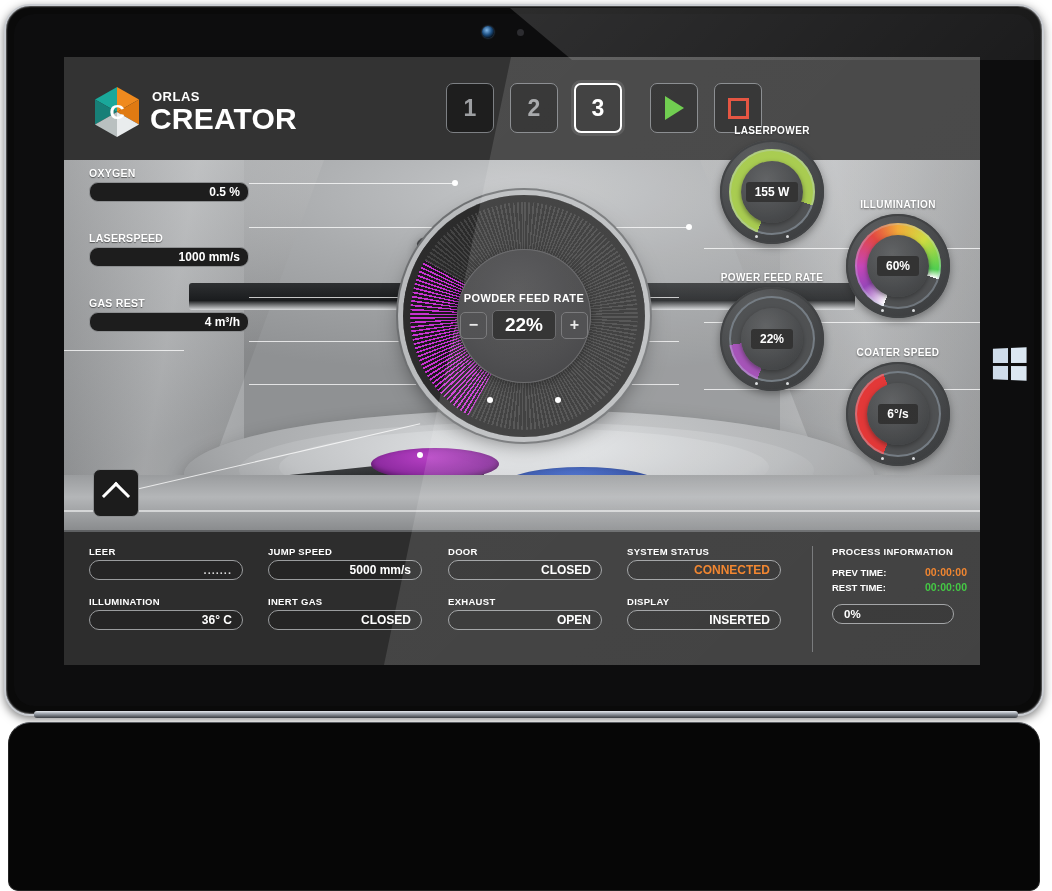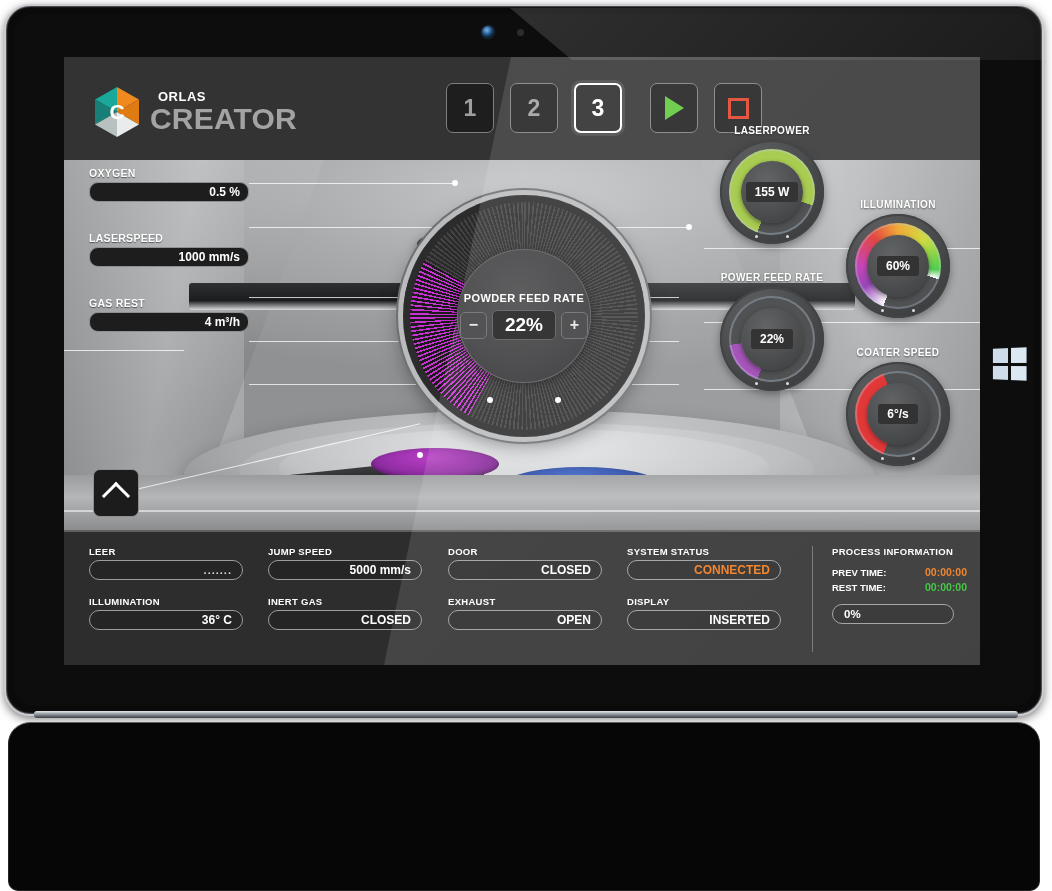--- a/index.html
+++ b/index.html
@@ -74,24 +74,24 @@
   }
   .logo-wrap {
     position: absolute; left: 29px; top: 29px;
     display: flex; align-items: center; gap: 9px;
   }
   .logo-hex { position: relative; width: 48px; height: 52px; }
   .logo-hex svg { display: block; }
   .logo-text { line-height: 1; }
   .logo-text .orlas {
     color: #fff; font-size: 13px; font-weight: bold; letter-spacing: .5px;
-    margin-left: 8px; display: block;
+    margin-left: 2px; display: block;
   }
   .logo-text .creator {
-    color: #a3a3a3; font-size: 30px; font-weight: bold; letter-spacing: .2px;
+    color: #ffffff; font-size: 30px; font-weight: bold; letter-spacing: .2px;
     display: block; margin-top: 1px;
   }
 
   .navbtns {
     position: absolute; left: 382px; top: 26px;
     display: flex; gap: 16px; align-items: center;
   }
   .navbtn {
     width: 48px; height: 50px;
     background: #1e1e1e;

